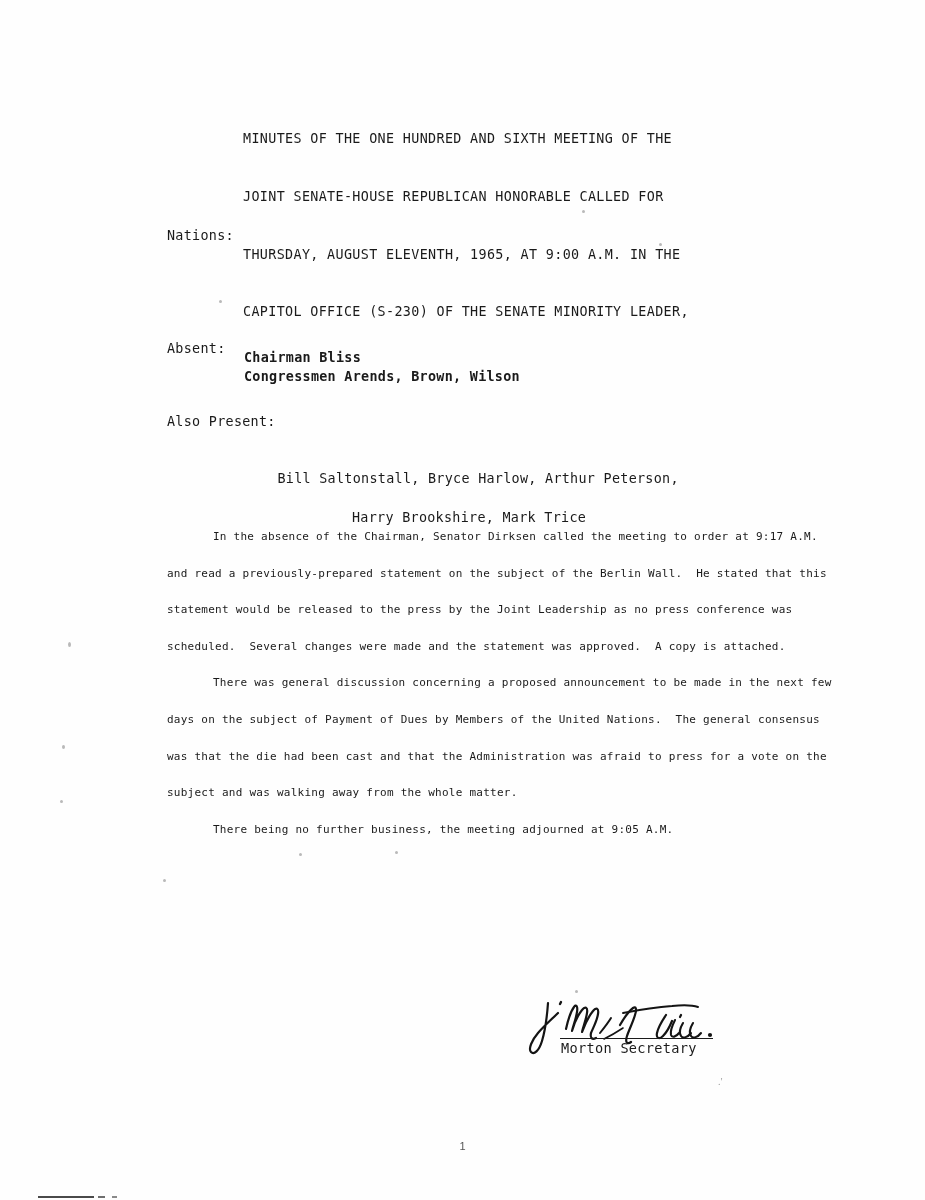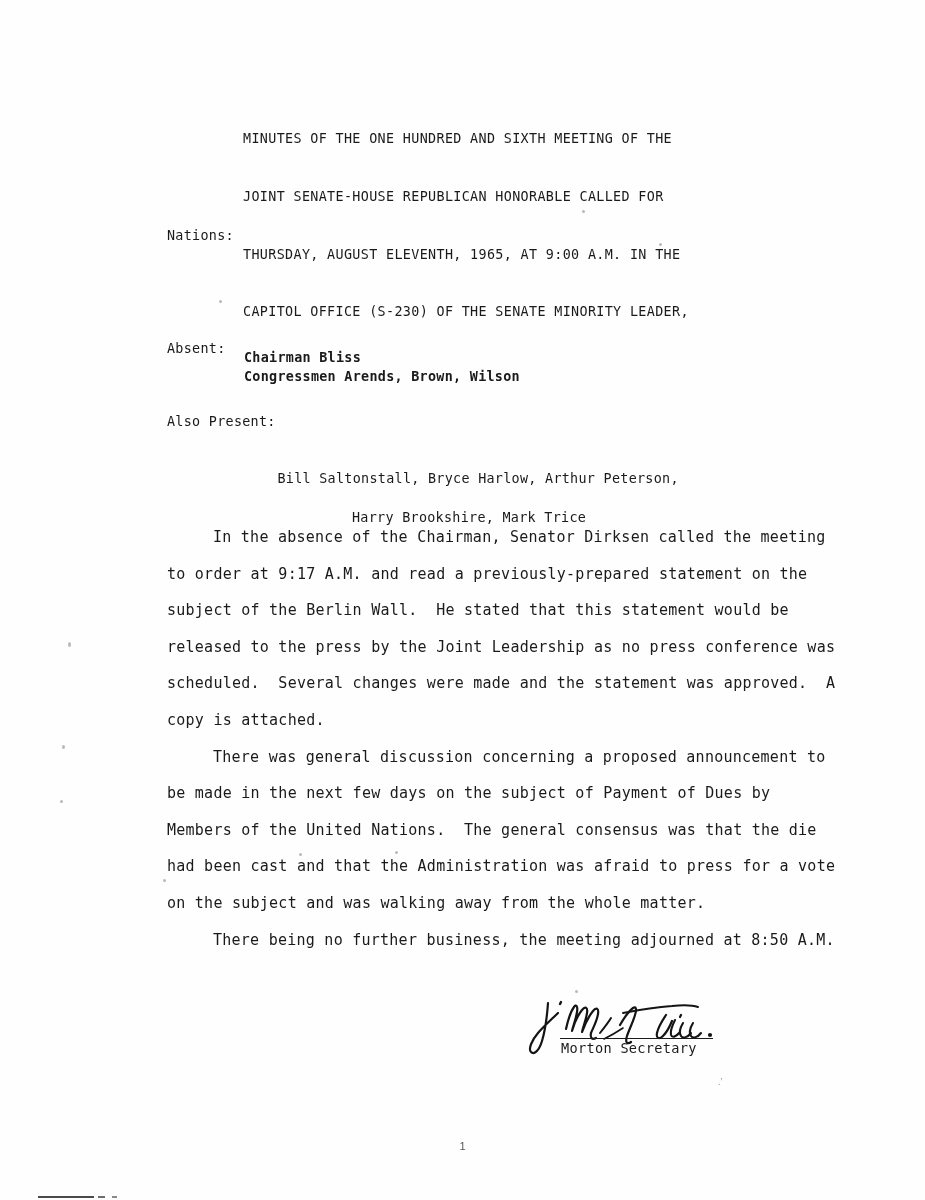--- a/index.html
+++ b/index.html
@@ -56,21 +56,21 @@
     display: block;
     padding-left: 108px;
   }
 
   
   .body-text {
     position: absolute;
     left: 167px;
     top: 519px;
     width: 672px;
-    font-size: 15px;
+    font-size: 11px;
     line-height: 36.6px;
     letter-spacing: 0.25px;
   }
   .body-text p {
     margin: 0;
     text-indent: 46px;
     white-space: pre-wrap;
   }
 
   
@@ -176,21 +176,21 @@
 
   <div class="section-heading heading-also">Also Present:</div>
   <div class="section-body body-also">
     <span class="line-1">Bill Saltonstall, Bryce Harlow, Arthur Peterson,</span>
     <span class="line-2">Harry Brookshire, Mark Trice</span>
   </div>
 
   <div class="body-text">
     <p>In the absence of the Chairman, Senator Dirksen called the meeting to order at 9:17 A.M. and read a previously-prepared statement on the subject of the Berlin Wall.  He stated that this statement would be released to the press by the Joint Leadership as no press conference was scheduled.  Several changes were made and the statement was approved.  A copy is attached.</p>
     <p>There was general discussion concerning a proposed announcement to be made in the next few days on the subject of Payment of Dues by Members of the United Nations.  The general consensus was that the die had been cast and that the Administration was afraid to press for a vote on the subject and was walking away from the whole matter.</p>
-    <p>There being no further business, the meeting adjourned at 8:50 A.M.</p>
+    <p>There being no further business, the meeting adjourned at 9:05 A.M.</p>
   </div>
 
   <div class="signature-block">
     <svg class="signature-mark" viewBox="0 0 220 62">
       <g fill="none" stroke="#141414" stroke-linecap="round" stroke-linejoin="round">
         <path d="M28 8 C27 22, 25 36, 22 46 C19 56, 14 60, 11 57 C8 54, 12 45, 18 38 C24 31, 32 24, 38 18" stroke-width="2.2"></path>
         <path d="M40 9 L41 7" stroke-width="2.4"></path>
         <path d="M46 34 C48 25, 51 16, 54 12 C56 9, 58 11, 57 17 C56 24, 53 31, 52 36 C54 29, 58 20, 62 15 C65 11, 68 12, 67 18 C66 25, 63 32, 62 37 C65 29, 69 21, 73 16 C76 12, 79 13, 78 19 C77 26, 73 33, 71 38 C70 43, 72 45, 76 43" stroke-width="2.2"></path>
         <path d="M80 38 C84 33, 88 28, 91 23" stroke-width="2"></path>
         <path d="M84 44 C90 41, 97 37, 103 33" stroke-width="1.6"></path>

